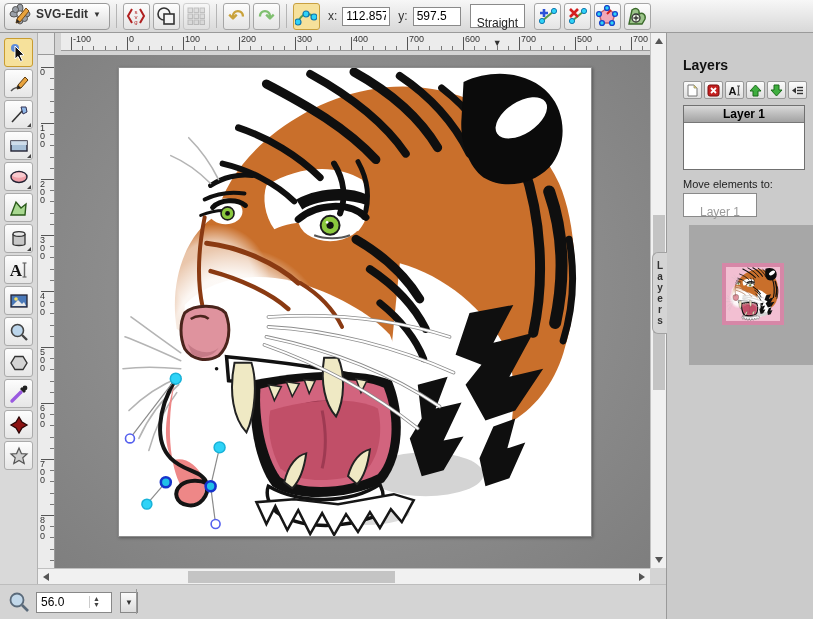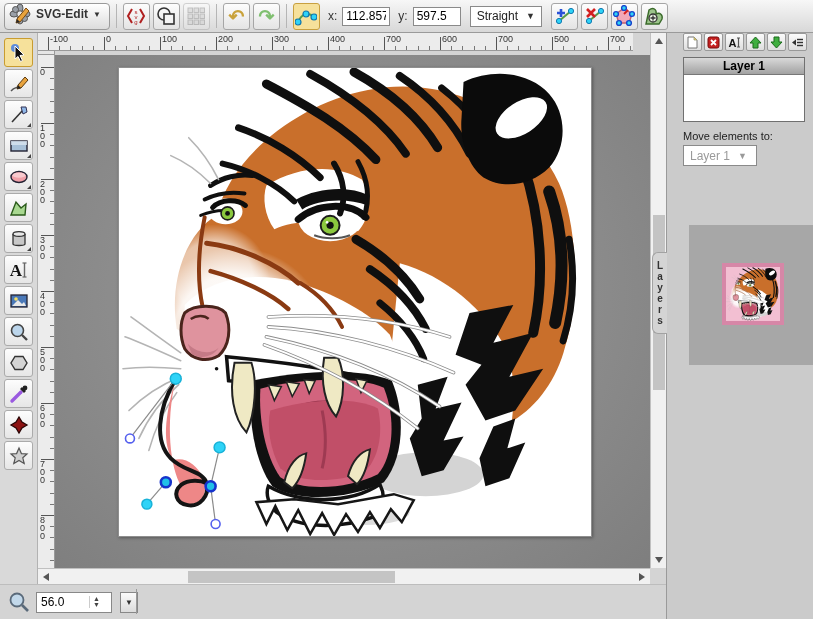--- a/index.html
+++ b/index.html
@@ -14,40 +14,40 @@
     background:linear-gradient(#fdfdfd,#e4e4e4); display:flex; align-items:center; justify-content:center; flex:0 0 auto; }
   .tb-btn.active { background:#f6e19b; border-color:#c8a040; }
   .tb-btn.disabled { opacity:.45; }
   .menu-btn { height:27px; border:1px solid #9a9a9a; border-radius:4px; background:linear-gradient(#ffffff,#dcdcdc);
     display:flex; align-items:center; gap:5px; padding:0 8px 4px 4px; flex:0 0 auto; }
   .menu-btn .label { font-weight:bold; color:#333; }
   .caret { font-size:8px; color:#333; }
   .tb-sep { width:1px; height:24px; background:#b5b5b5; margin:0 3px; flex:0 0 auto; }
   .coord-label { color:#333; margin:0 2px 0 5px; }
   .coord-input { width:48px; height:19px; border:1px solid #8a8a8a; background:#fff; font:12px "Liberation Sans",sans-serif; padding:0 3px; }
-  .selectbox { height:21px; border:1px solid #8a8a8a; background:#fff; display:flex; align-items:center; gap:8px; padding:0 6px; }
+  .selectbox { height:21px; border:1px solid #8a8a8a; background:#fff; display:flex; align-items:center; gap:8px; padding:11px 6px;flex-direction:column; }
   .selectbox .caret { font-size:9px; }
   .selectbox.disabled span { color:#9a9a9a; }
   .undo-glyph { font-size:19px; font-weight:bold; color:#c9a23a; line-height:1; }
   .redo-glyph { font-size:19px; font-weight:bold; color:#7fbf6f; line-height:1; }
 
   
   #left-toolbar { position:absolute; left:0; top:33px; width:38px; height:551px;
     background:#d9d9d9; border-right:1px solid #b2b2b2; padding-top:3px; z-index:20; }
   .tool-btn { position:relative; width:29px; height:29px; margin:2px auto; border:1px solid #ababab; border-radius:3px;
     background:linear-gradient(#fdfdfd,#e6e6e6); display:flex; align-items:center; justify-content:center; }
   .tool-btn.active { background:#f6e19b; border-color:#c89c30; }
   .subarrow { position:absolute; right:1px; bottom:1px; width:0; height:0;
     border-left:4px solid transparent; border-bottom:4px solid #444; }
 
   
   #workspace { position:absolute; left:38px; top:33px; width:628px; height:551px; }
   #ruler-corner { position:absolute; left:0; top:0; width:17px; height:22px; background:#e6e6e6; border-right:1px solid #999; border-bottom:1px solid #999; }
   .ruler { background:#ececec; overflow:hidden; position:absolute; }
-  #ruler-top { left:0; top:0; width:595px; height:18px; border-bottom:1px solid #999; }
+  #ruler-top { left:23px; top:0; width:595px; height:18px; border-bottom:1px solid #999; }
   #ruler-left { left:0; top:22px; width:17px; height:513px; border-right:1px solid #999; }
   #ruler-top .tick { position:absolute; bottom:0; width:1px; height:4px; background:#777; }
   #ruler-top .tick.major { height:13px; background:#555; }
   #ruler-left .tick { position:absolute; right:0; height:1px; width:4px; background:#777; }
   #ruler-left .tick.major { width:13px; background:#555; }
   .rlabel { position:absolute; font-size:9px; color:#333; line-height:8px; white-space:pre; }
   #ruler-top .rlabel { top:2px; }
   #ruler-left .rlabel { left:2px; }
 
   #viewport { position:absolute; left:17px; top:22px; width:595px; height:513px;
@@ -657,20 +657,21 @@
 <div id="right-panel">
   <div id="side-tab">
       <div class="ch">L</div>
       <div class="ch">a</div>
       <div class="ch">y</div>
       <div class="ch">e</div>
       <div class="ch">r</div>
       <div class="ch">s</div>
     </div>
 
+  <div id="layers-title">Layers</div>
 
   <div id="layer-buttons">
     <div class="lp-btn">
       <span>
         <svg width="13" height="13" viewBox="0 0 13 13">
           <path d="M2,1 L8,1 L11,4 L11,12 L2,12 Z" fill="#fff" stroke="#777" stroke-width="1"></path>
           <polygon points="8,1 11,4 8,4" fill="#f0d060" stroke="#997" stroke-width=".8"></polygon>
         </svg>
       </span>
     </div>

